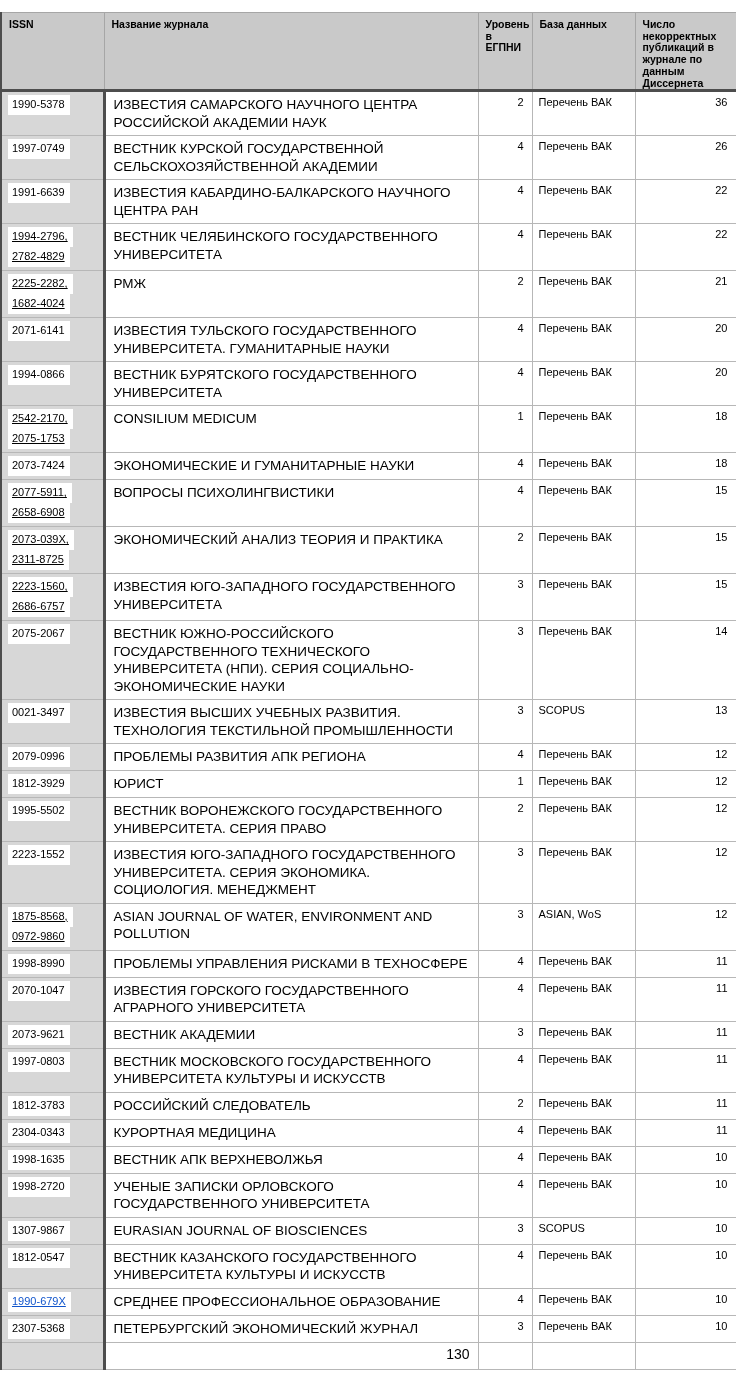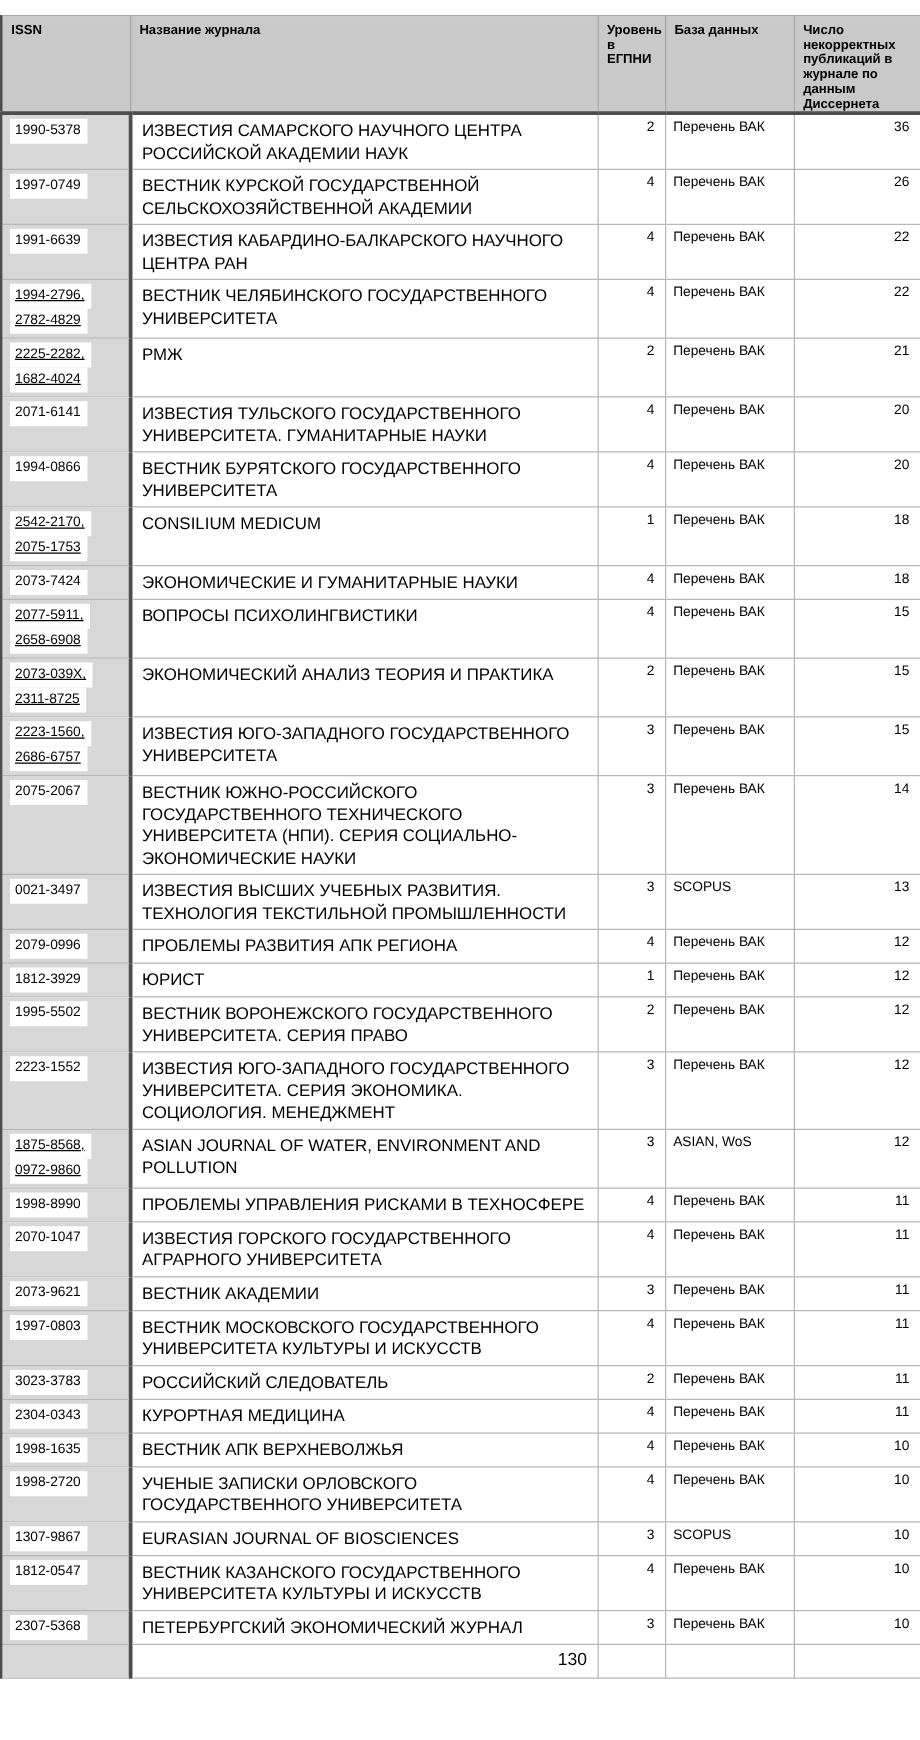--- a/index.html
+++ b/index.html
@@ -275,21 +275,21 @@
     <td class="c-issn">
             <div class="issn-line"><span class="chip">1997-0803</span></div>
           </td>
     <td class="c-name">ВЕСТНИК МОСКОВСКОГО ГОСУДАРСТВЕННОГО УНИВЕРСИТЕТА КУЛЬТУРЫ И ИСКУССТВ</td>
     <td class="c-level">4</td>
     <td class="c-db">Перечень ВАК</td>
     <td class="c-count">11</td>
   </tr>
         <tr>
     <td class="c-issn">
-            <div class="issn-line"><span class="chip">3023-3783</span></div>
+            <div class="issn-line"><span class="chip">1812-3783</span></div>
           </td>
     <td class="c-name">РОССИЙСКИЙ СЛЕДОВАТЕЛЬ</td>
     <td class="c-level">2</td>
     <td class="c-db">Перечень ВАК</td>
     <td class="c-count">11</td>
   </tr>
         <tr>
     <td class="c-issn">
             <div class="issn-line"><span class="chip">2304-0343</span></div>
           </td>
@@ -323,20 +323,29 @@
     <td class="c-name">EURASIAN JOURNAL OF BIOSCIENCES</td>
     <td class="c-level">3</td>
     <td class="c-db">SCOPUS</td>
     <td class="c-count">10</td>
   </tr>
         <tr>
     <td class="c-issn">
             <div class="issn-line"><span class="chip">1812-0547</span></div>
           </td>
     <td class="c-name">ВЕСТНИК КАЗАНСКОГО ГОСУДАРСТВЕННОГО УНИВЕРСИТЕТА КУЛЬТУРЫ И ИСКУССТВ</td>
+    <td class="c-level">4</td>
+    <td class="c-db">Перечень ВАК</td>
+    <td class="c-count">10</td>
+  </tr>
+        <tr>
+    <td class="c-issn">
+            <div class="issn-line"><span class="chip link">1990-679X</span></div>
+          </td>
+    <td class="c-name">СРЕДНЕЕ ПРОФЕССИОНАЛЬНОЕ ОБРАЗОВАНИЕ</td>
     <td class="c-level">4</td>
     <td class="c-db">Перечень ВАК</td>
     <td class="c-count">10</td>
   </tr>
         <tr>
     <td class="c-issn">
             <div class="issn-line"><span class="chip">2307-5368</span></div>
           </td>
     <td class="c-name">ПЕТЕРБУРГСКИЙ ЭКОНОМИЧЕСКИЙ ЖУРНАЛ</td>
     <td class="c-level">3</td>

